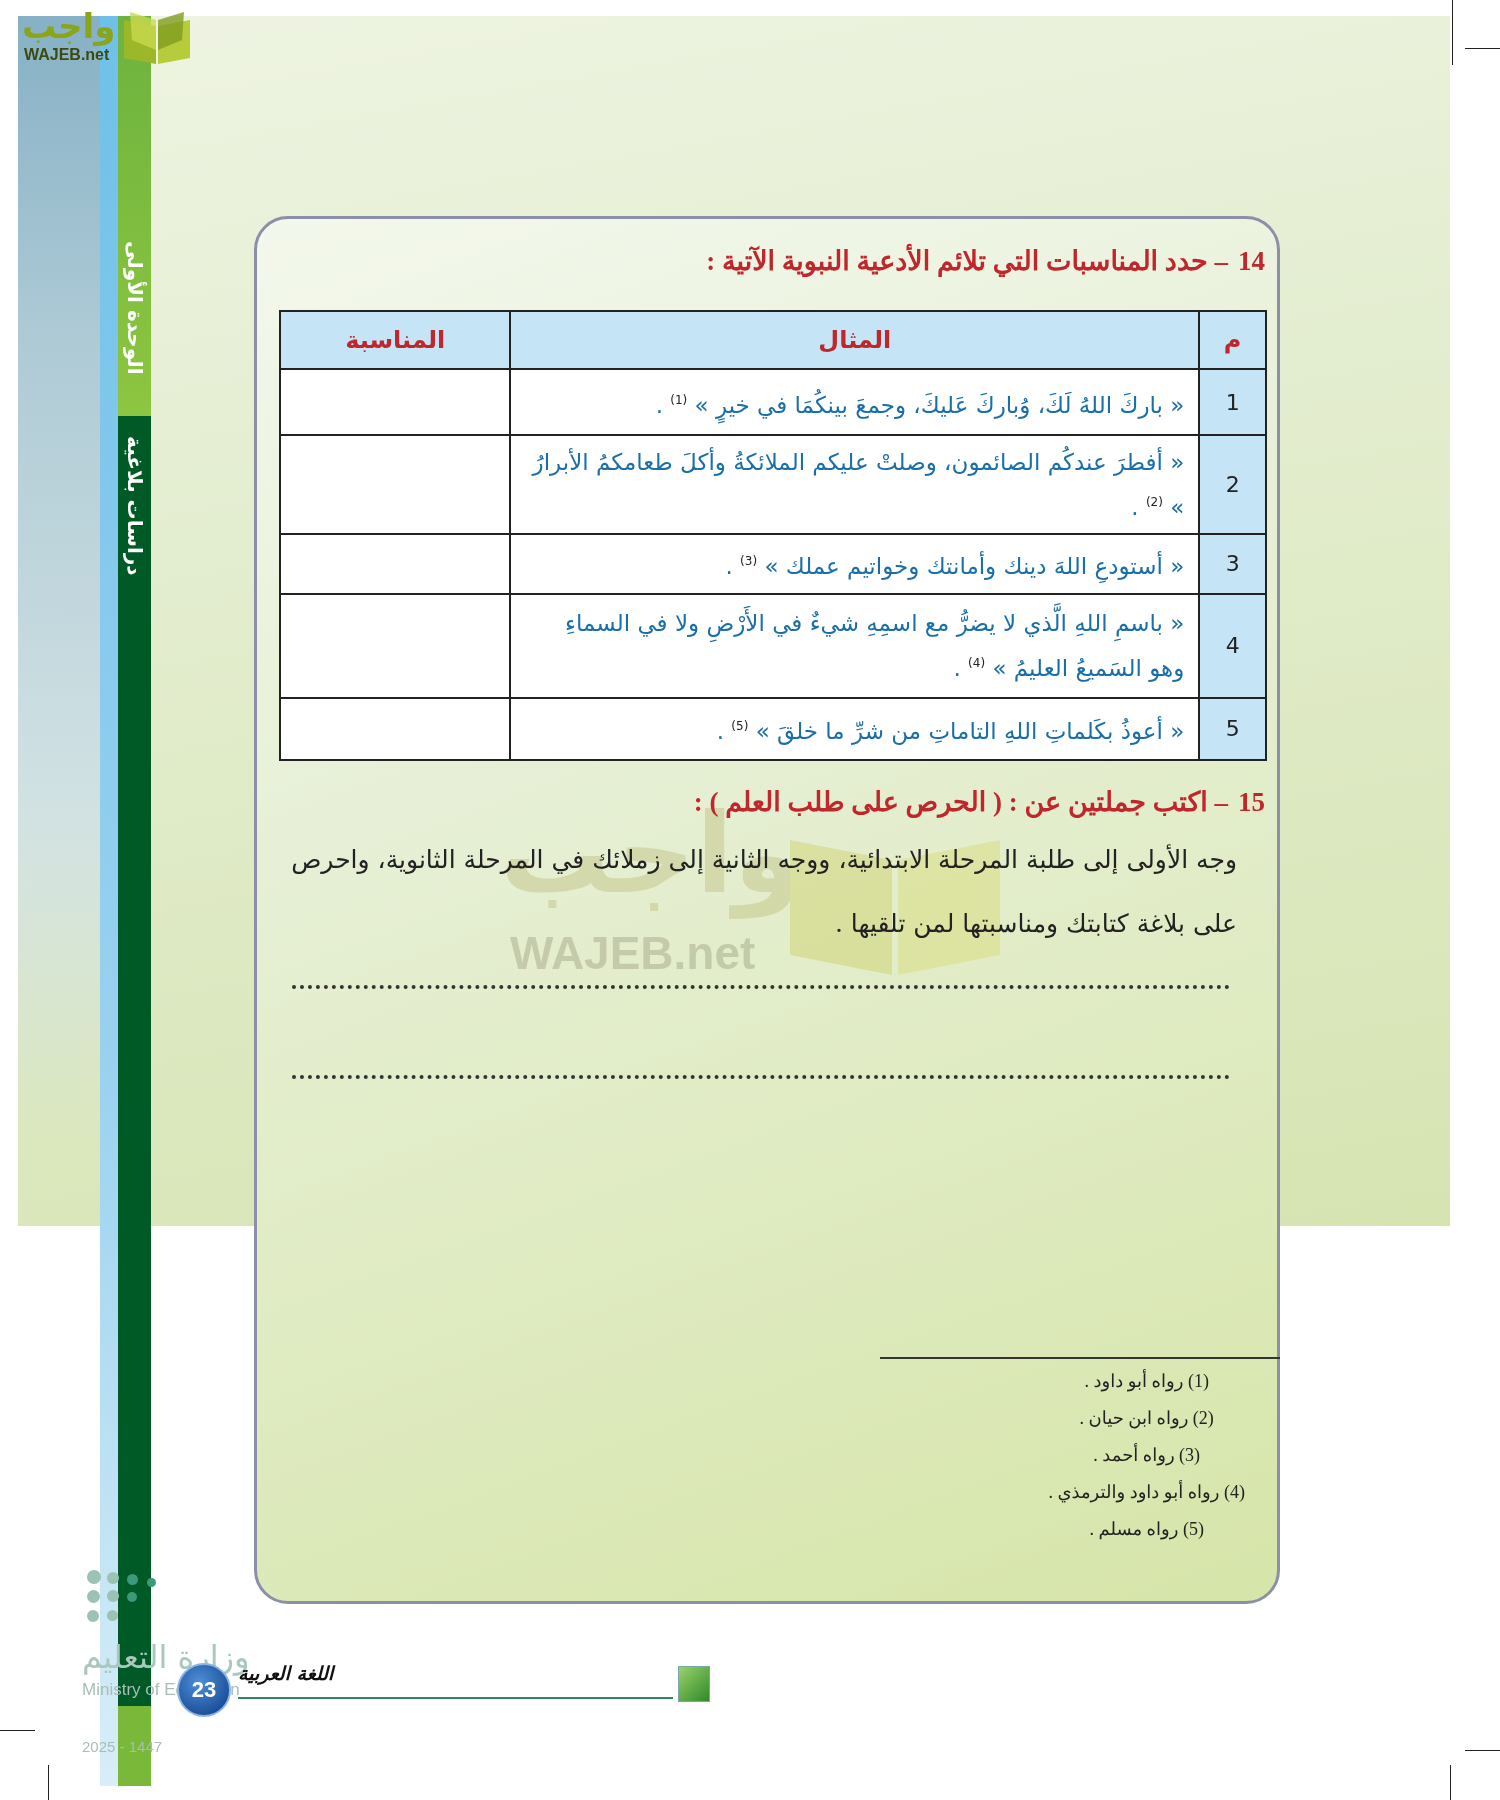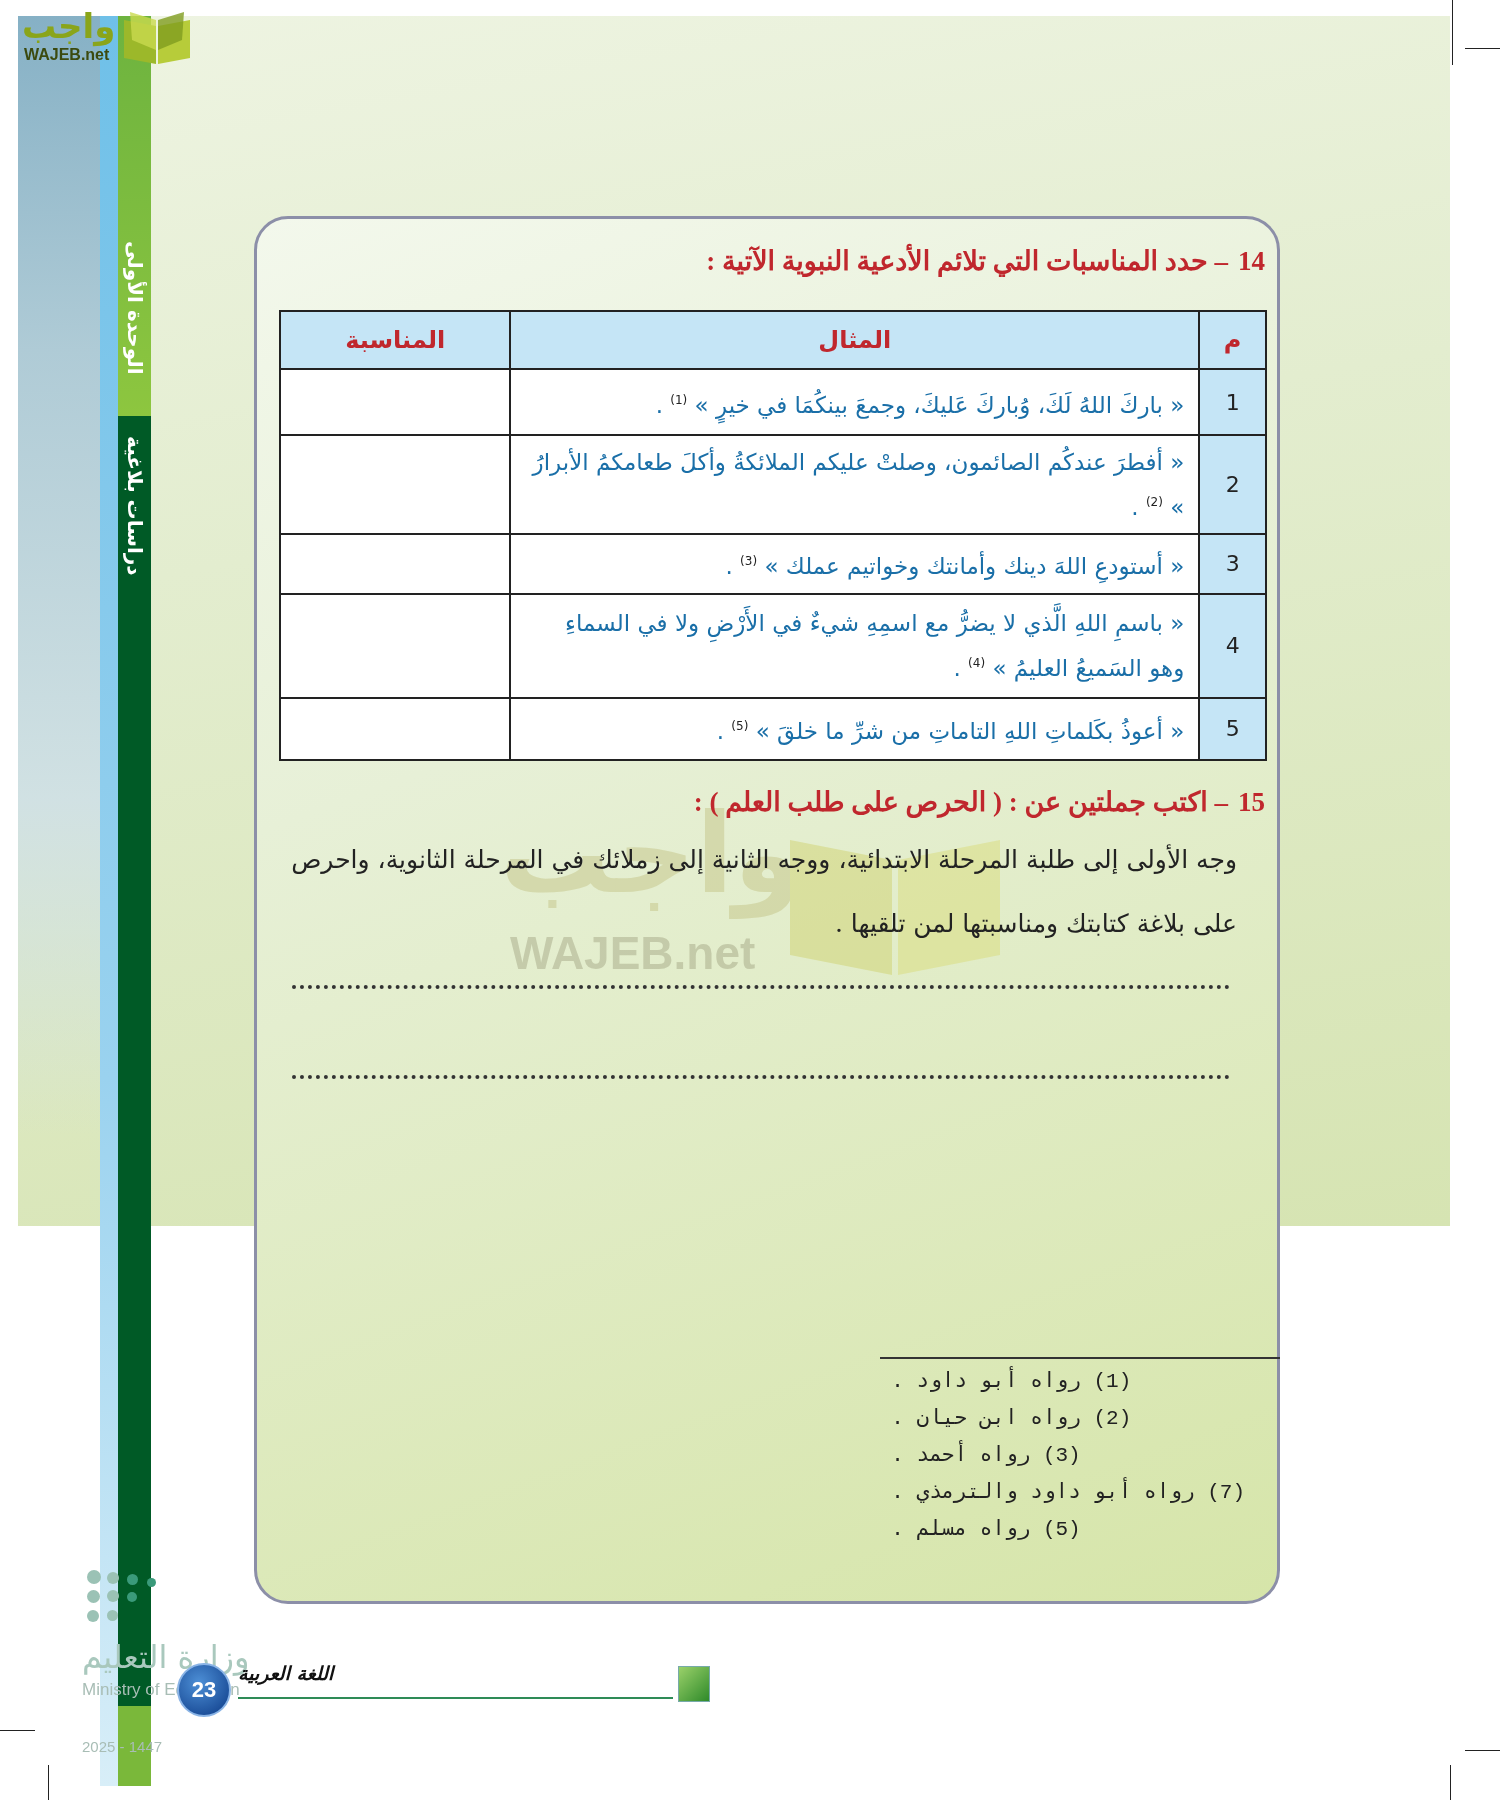--- a/index.html
+++ b/index.html
@@ -30,21 +30,21 @@
   table.ex td.ex-text{background:#fff;color:#1a6fa8;font-size:23px;padding:6px 14px;line-height:40px;width:675px;}
   table.ex td.answer{background:#fff;width:230px;}
   sup{font-size:12px;color:#222;}
   .q15-text{position:absolute;left:282px;top:828px;width:955px;direction:rtl;text-align:right;font-size:25px;line-height:64px;color:#222;font-family:"DejaVu Serif",serif;}
   .dots{position:absolute;left:292px;width:938px;height:0;border-bottom:4px dotted #333;}
   .watermark{position:absolute;left:500px;top:800px;width:520px;height:180px;opacity:.35;}
   .wm-ar{position:absolute;left:0;top:-10px;font-size:110px;font-weight:bold;color:#b7b36a;font-family:"DejaVu Sans",sans-serif;}
   .wm-en{position:absolute;left:10px;top:126px;font-size:46px;font-weight:bold;color:#8c8c6a;font-family:"Liberation Sans",sans-serif;}
   .wm-book{position:absolute;left:280px;top:10px;width:230px;height:170px;}
   .fn-line{position:absolute;left:880px;top:1357px;width:400px;height:0;border-top:2px solid #333;}
-  .footnotes{position:absolute;right:255px;top:1363px;direction:rtl;text-align:left;font-size:21px;line-height:37px;color:#222;font-family:Liberation Mono, monospace;}
+  .footnotes{position:absolute;right:255px;top:1363px;direction:rtl;text-align:center;font-size:18px;line-height:37px;color:#222;font-family:Liberation Serif, serif;}
   .moe{position:absolute;left:82px;top:1560px;width:200px;height:160px;}
   .moe .dot{position:absolute;border-radius:50%;background:#9bc2b5;}
   .moe-ar{position:absolute;left:0;top:78px;font-size:32px;color:#a9c8bd;font-family:"DejaVu Sans",sans-serif;}
   .moe-en{position:absolute;left:0;top:120px;font-size:17px;color:#a8bdb5;font-family:"Liberation Sans",sans-serif;}
   .moe-yr{position:absolute;left:0;top:142px;font-size:15px;color:#a8bdb5;font-family:"Liberation Sans",sans-serif;margin-top:36px;}
   .page-badge{position:absolute;left:177px;top:1663px;width:50px;height:50px;border-radius:50%;
     background:radial-gradient(circle at 40% 35%,#4d8fd6,#1c4f9a 75%);border:2px solid #8ab4e6;color:#fff;font-weight:bold;font-size:22px;text-align:center;line-height:50px;font-family:"Liberation Sans",sans-serif;}
   .subject{position:absolute;left:238px;top:1662px;font-size:19px;font-weight:bold;font-style:italic;color:#111;font-family:"DejaVu Sans",sans-serif;}
   .foot-line{position:absolute;left:238px;top:1697px;width:435px;height:0;border-top:2px solid #2e8b57;}
   .foot-icon{position:absolute;left:678px;top:1666px;width:30px;height:34px;background:linear-gradient(135deg,#9ad16a,#2f8a2a);border:1px solid #7aa;}
@@ -141,21 +141,21 @@
 <div class="q15-text">وجه الأولى إلى طلبة المرحلة الابتدائية، ووجه الثانية إلى زملائك في المرحلة الثانوية، واحرص على بلاغة كتابتك ومناسبتها لمن تلقيها .</div>
 
 <div class="dots" style="top:985px;"></div>
 <div class="dots" style="top:1075px;"></div>
 
 <div class="fn-line"></div>
 <div class="footnotes">
   <div>(1) رواه أبو داود .</div>
   <div>(2) رواه ابن حيان .</div>
   <div>(3) رواه أحمد .</div>
-  <div>(7) رواه أبو داود والترمذي .</div>
+  <div>(4) رواه أبو داود والترمذي .</div>
   <div>(5) رواه مسلم .</div>
 </div>
 
 <div class="moe">
   <span class="dot" style="left:5px;top:10px;width:14px;height:14px;"></span>
   <span class="dot" style="left:25px;top:12px;width:12px;height:12px;"></span>
   <span class="dot" style="left:45px;top:14px;width:11px;height:11px;background:#3a9a7a;"></span>
   <span class="dot" style="left:65px;top:18px;width:9px;height:9px;background:#3a9a7a;"></span>
   <span class="dot" style="left:5px;top:30px;width:13px;height:13px;"></span>
   <span class="dot" style="left:25px;top:30px;width:12px;height:12px;"></span>

